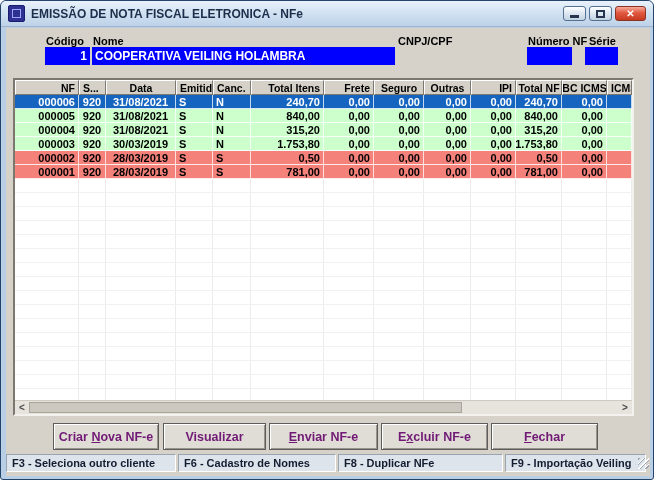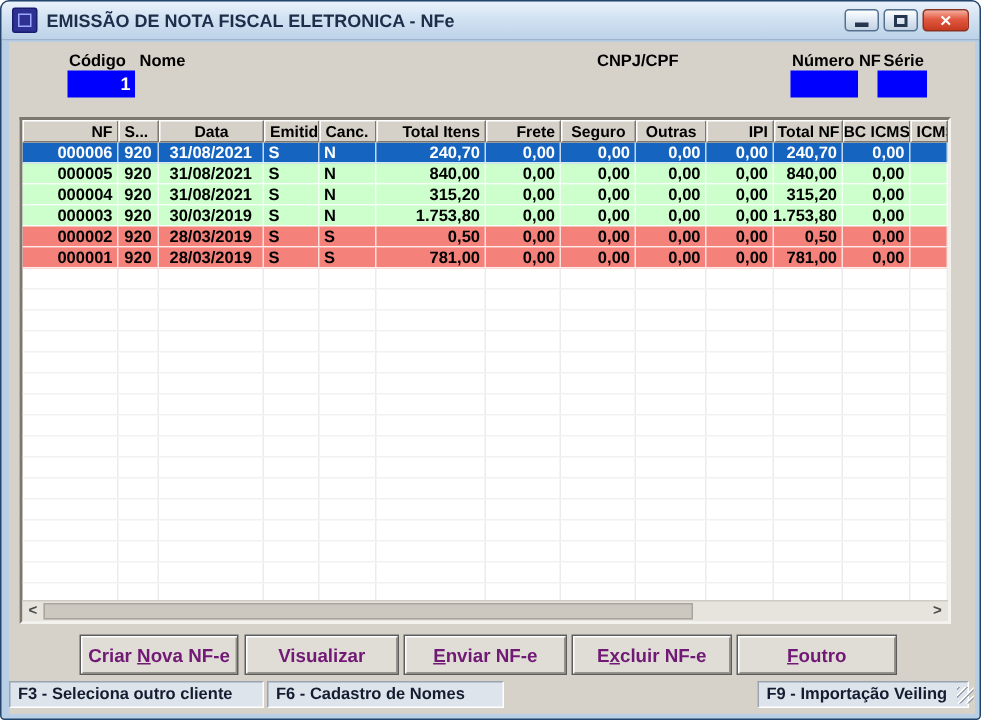--- a/index.html
+++ b/index.html
@@ -98,20 +98,21 @@
       <span class="ctl closeb">✕</span>
     </div>
   </div>
 
   <div class="client">
 
     <span class="fld-label l-codigo">Código</span>
     <div class="fld-box b-codigo">1</div>
 
     <span class="fld-label l-nome">Nome</span>
+    <div class="fld-box b-nome">COOPERATIVA VEILING HOLAMBRA</div>
 
     <span class="fld-label l-cnpj">CNPJ/CPF</span>
 
     <span class="fld-label l-numnf">Número NF</span>
     <div class="fld-box b-numnf"></div>
 
     <span class="fld-label l-serie">Série</span>
     <div class="fld-box b-serie"></div>
 
     <div class="grid">
@@ -476,22 +477,23 @@
     <button class="btn b1">
         <span><span>Visualizar</span><u></u><span></span></span>
       </button>
     <button class="btn b2">
         <span><span></span><u>E</u><span>nviar NF-e</span></span>
       </button>
     <button class="btn b3">
         <span><span>E</span><u>x</u><span>cluir NF-e</span></span>
       </button>
     <button class="btn b4">
-        <span><span></span><u>F</u><span>outro</span></span>
+        <span><span></span><u>F</u><span>echar</span></span>
       </button>
 
     <div class="spanel s0">F3 - Seleciona outro cliente</div>
     <div class="spanel s1">F6 - Cadastro de Nomes</div>
+    <div class="spanel s2">F8 - Duplicar NFe</div>
     <div class="spanel s3">F9 - Importação Veiling</div>
     <div class="grip"></div>
 
   </div>
 </div>
 
 </body></html>

